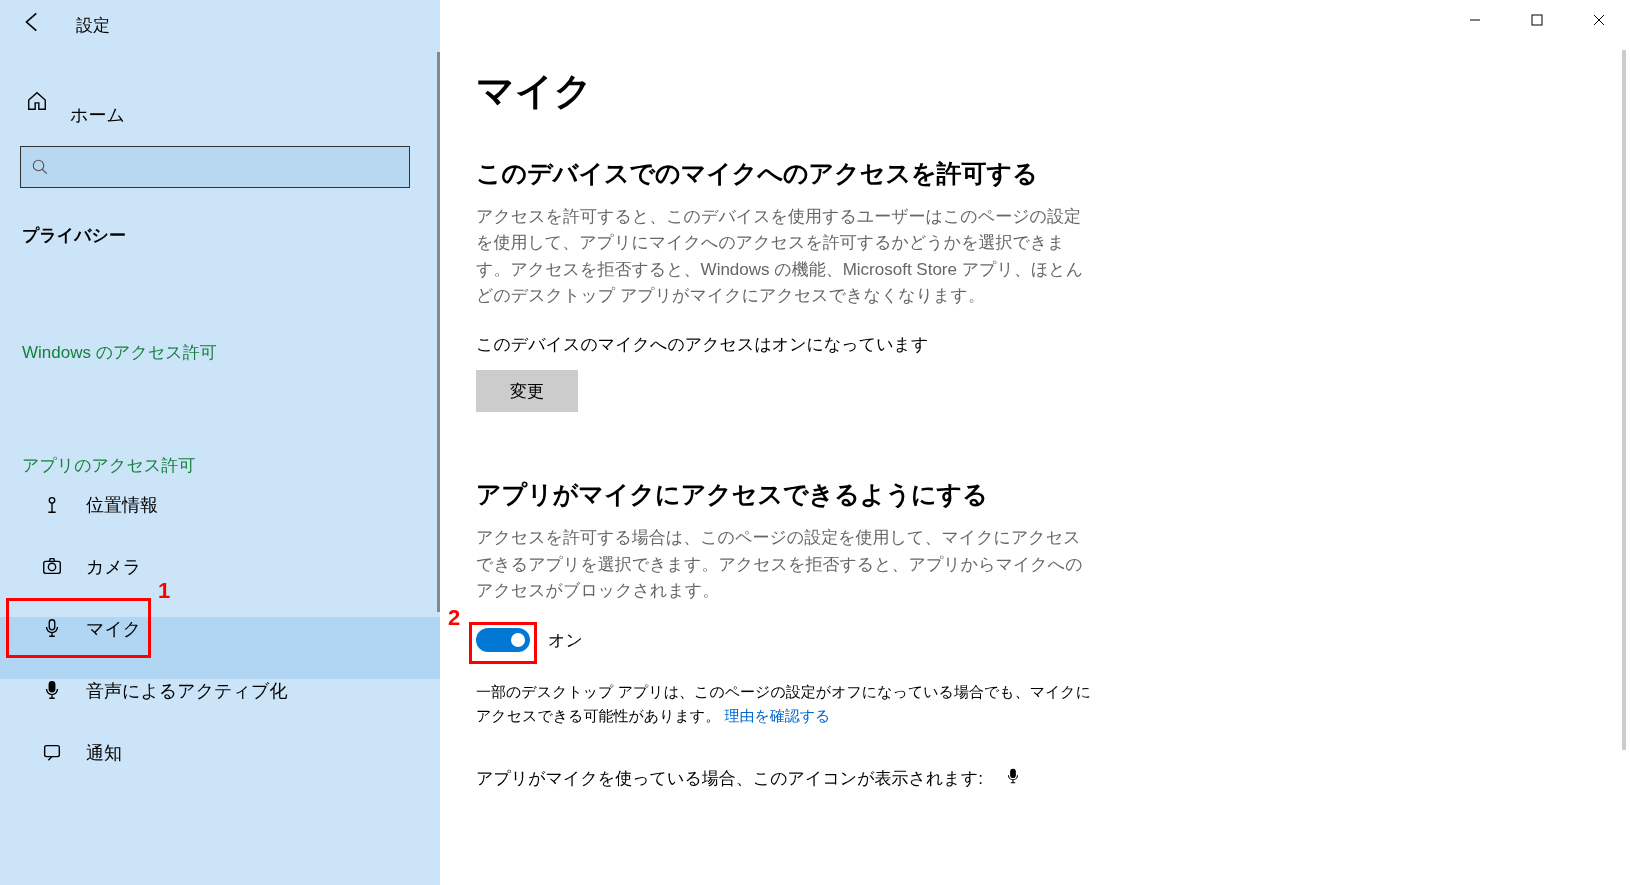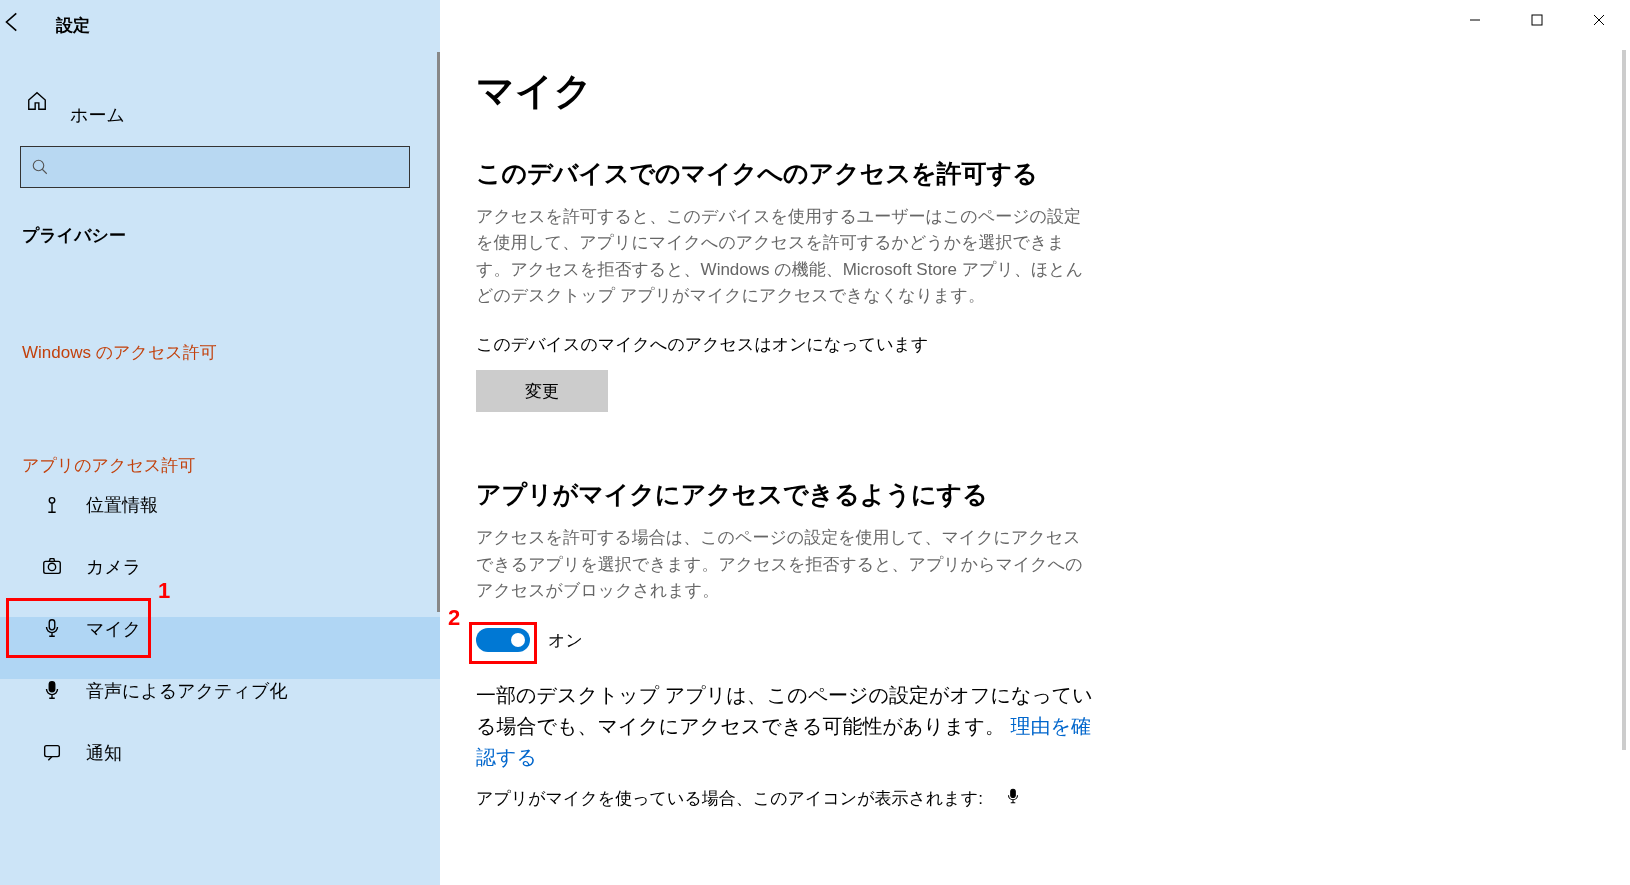--- a/index.html
+++ b/index.html
@@ -1,33 +1,33 @@
 <!DOCTYPE html>
 <html><head>
   <meta charset="utf-8">
   <style>
     * { margin: 0; padding: 0; box-sizing: border-box; font-family: "Yu Gothic UI", "Meiryo", sans-serif; }
     body { width: 1630px; height: 885px; display: flex; background: #fff; overflow: hidden; position: relative; }
     
     .sidebar { width: 440px; height: 100%; background: #cce4f7; padding: 0; position: relative; }
-    .titlebar-row { display: flex; align-items: center; height: 50px; gap: 30px; font-weight: bold; }
+    .titlebar-row { display: flex; align-items: center; height: 50px; padding-left: 20px; gap: 30px; }
     .back-arrow { font-size: 24px; color: #000; cursor: pointer; }
     .window-title { font-size: 17px; }
     
     .home-row { display: flex; align-items: center; height: 58px; padding-left: 26px; gap: 22px; margin-top: 24px; }
     .home-icon svg { width: 22px; height: 22px; }
     .home-text { font-size: 18px; margin-top: 24px; }
     
     .search-box { border: 1px solid #333; width: 390px; height: 42px; margin: 14px 0 0 20px; display: flex; align-items: center; background: #b8d8f2; }
     .search-input { flex: 1; border: none; background: transparent; font-size: 17px; padding: 0 16px; outline: none; color: #555; }
     .search-icon { width: 38px; display: flex; align-items: center; justify-content: center; }
     .search-icon svg { width: 18px; height: 18px; stroke: #555; }
     
     .section-label { font-size: 17px; padding: 36px 0 0 22px; color: #000; font-weight: bold; }
-    .section-sublabel { font-size: 17px; padding: 34px 0 16px 22px; color: #c2410c; }
+    .section-sublabel { font-size: 17px; padding: 34px 0 16px 22px; color: #15803d; }
     
     .nav-item { display: flex; align-items: flex-start; height: 62px; padding-left: 40px; gap: 22px; cursor: pointer; position: relative; }
     .nav-item.selected { background: #b0d6f4; }
     .nav-item .icon-box { width: 24px; display: flex; align-items: center; justify-content: center; }
     .nav-item .icon-box svg { width: 22px; height: 22px; }
     .nav-text { font-size: 18px; }
     
     .highlight-box { position: absolute; border: 3px solid #ff0000; pointer-events: none; }
     .highlight-1 { left: 6px; top: 598px; width: 145px; height: 60px; }
     .annotation-number { position: absolute; color: #ff0000; font-weight: bold; font-size: 22px; }
@@ -35,30 +35,30 @@
     
     .scroll-indicator { position: absolute; right: 0; top: 52px; width: 3px; height: 560px; background: #888; }
     
     .main { flex: 1; padding: 66px 0 0 36px; position: relative; }
     .page-title { font-size: 38px; font-weight: 600; margin-bottom: 40px; }
     
     .section-heading { font-size: 25px; font-weight: 600; margin-top: 10px; margin-bottom: 14px; }
     .section-desc { font-size: 17px; color: #666; line-height: 1.55; max-width: 620px; margin-bottom: 24px; }
     
     .status-line { font-size: 17px; color: #000; margin-bottom: 14px; }
-    .change-btn { background: #ccc; border: none; width: 132px; height: 42px; font-size: 17px; cursor: pointer; margin-bottom: 56px; }
+    .change-btn { background: #ccc; border: none; width: 102px; height: 42px; font-size: 17px; cursor: pointer; margin-bottom: 56px; }
     
     .toggle-row { display: flex; align-items: center; gap: 18px; margin-bottom: 28px; position: relative; }
     .toggle { width: 54px; height: 24px; background: #0078d4; border-radius: 12px; position: relative; cursor: pointer; }
     .toggle-knob { position: absolute; width: 14px; height: 14px; background: #fff; border-radius: 50%; right: 5px; top: 5px; }
     .toggle-label { font-size: 17px; }
     .highlight-2 { left: 469px; top: 622px; width: 68px; height: 42px; }
     .num-2 { left: 448px; top: 605px; }
     
-    .note-text { font-size: 20px; color: #000; line-height: 1.55; max-width: 620px; margin-bottom: 14px; }
+    .note-text { font-size: 15px; color: #000; line-height: 1.55; max-width: 620px; margin-bottom: 40px; }
     .link { color: #0066cc; cursor: pointer; }
     
     .indicator-row { font-size: 17px; display: flex; align-items: center; gap: 21px; }
     .mic-small svg { width: 18px; height: 18px; }
     
     .window-controls { position: absolute; right: 0; top: 0; display: flex; }
     .wc-btn { width: 62px; height: 40px; display: flex; align-items: center; justify-content: center; font-size: 18px; cursor: pointer; }
     .wc-btn svg { width: 14px; height: 14px; stroke: #000; stroke-width: 1; fill: none; }
     
     .right-scroll { position: absolute; right: 4px; top: 50px; width: 4px; height: 700px; background: #ccc; }

